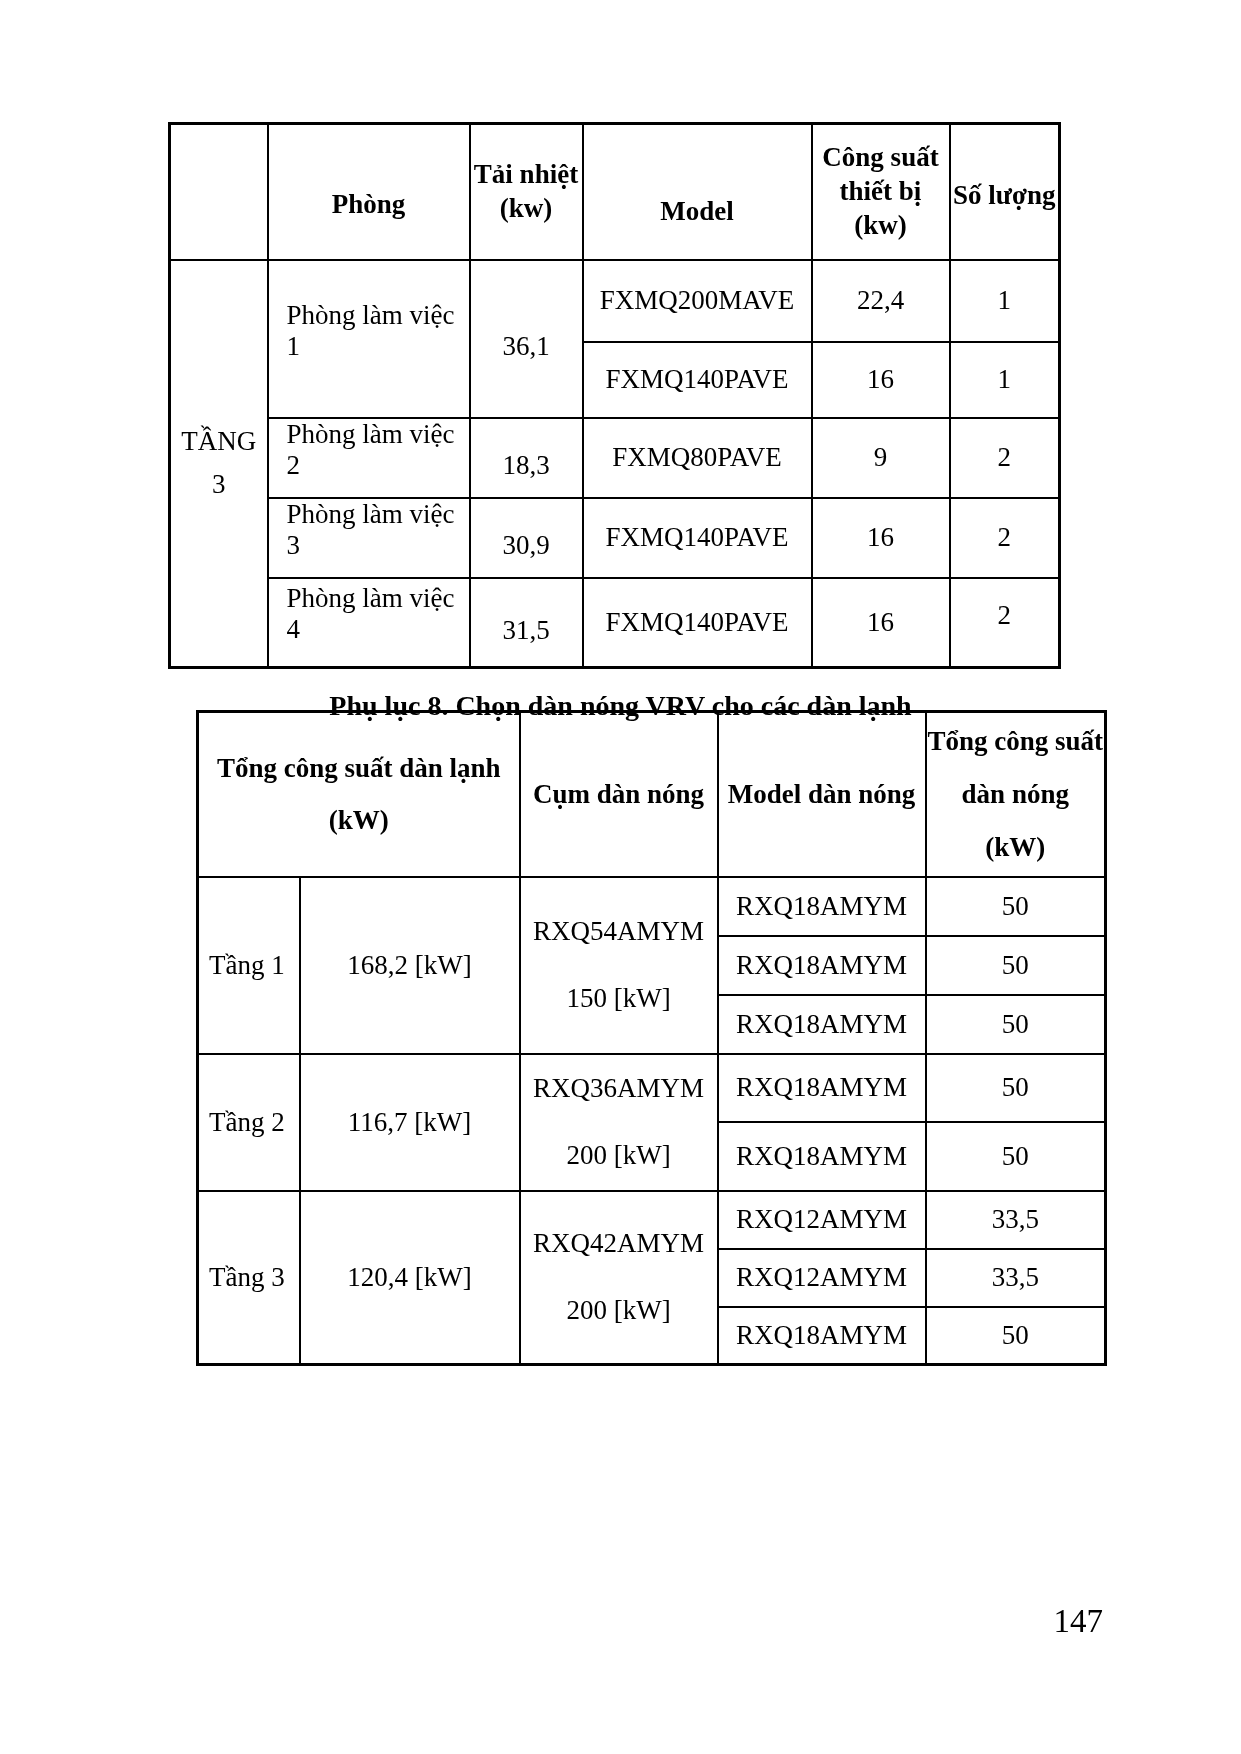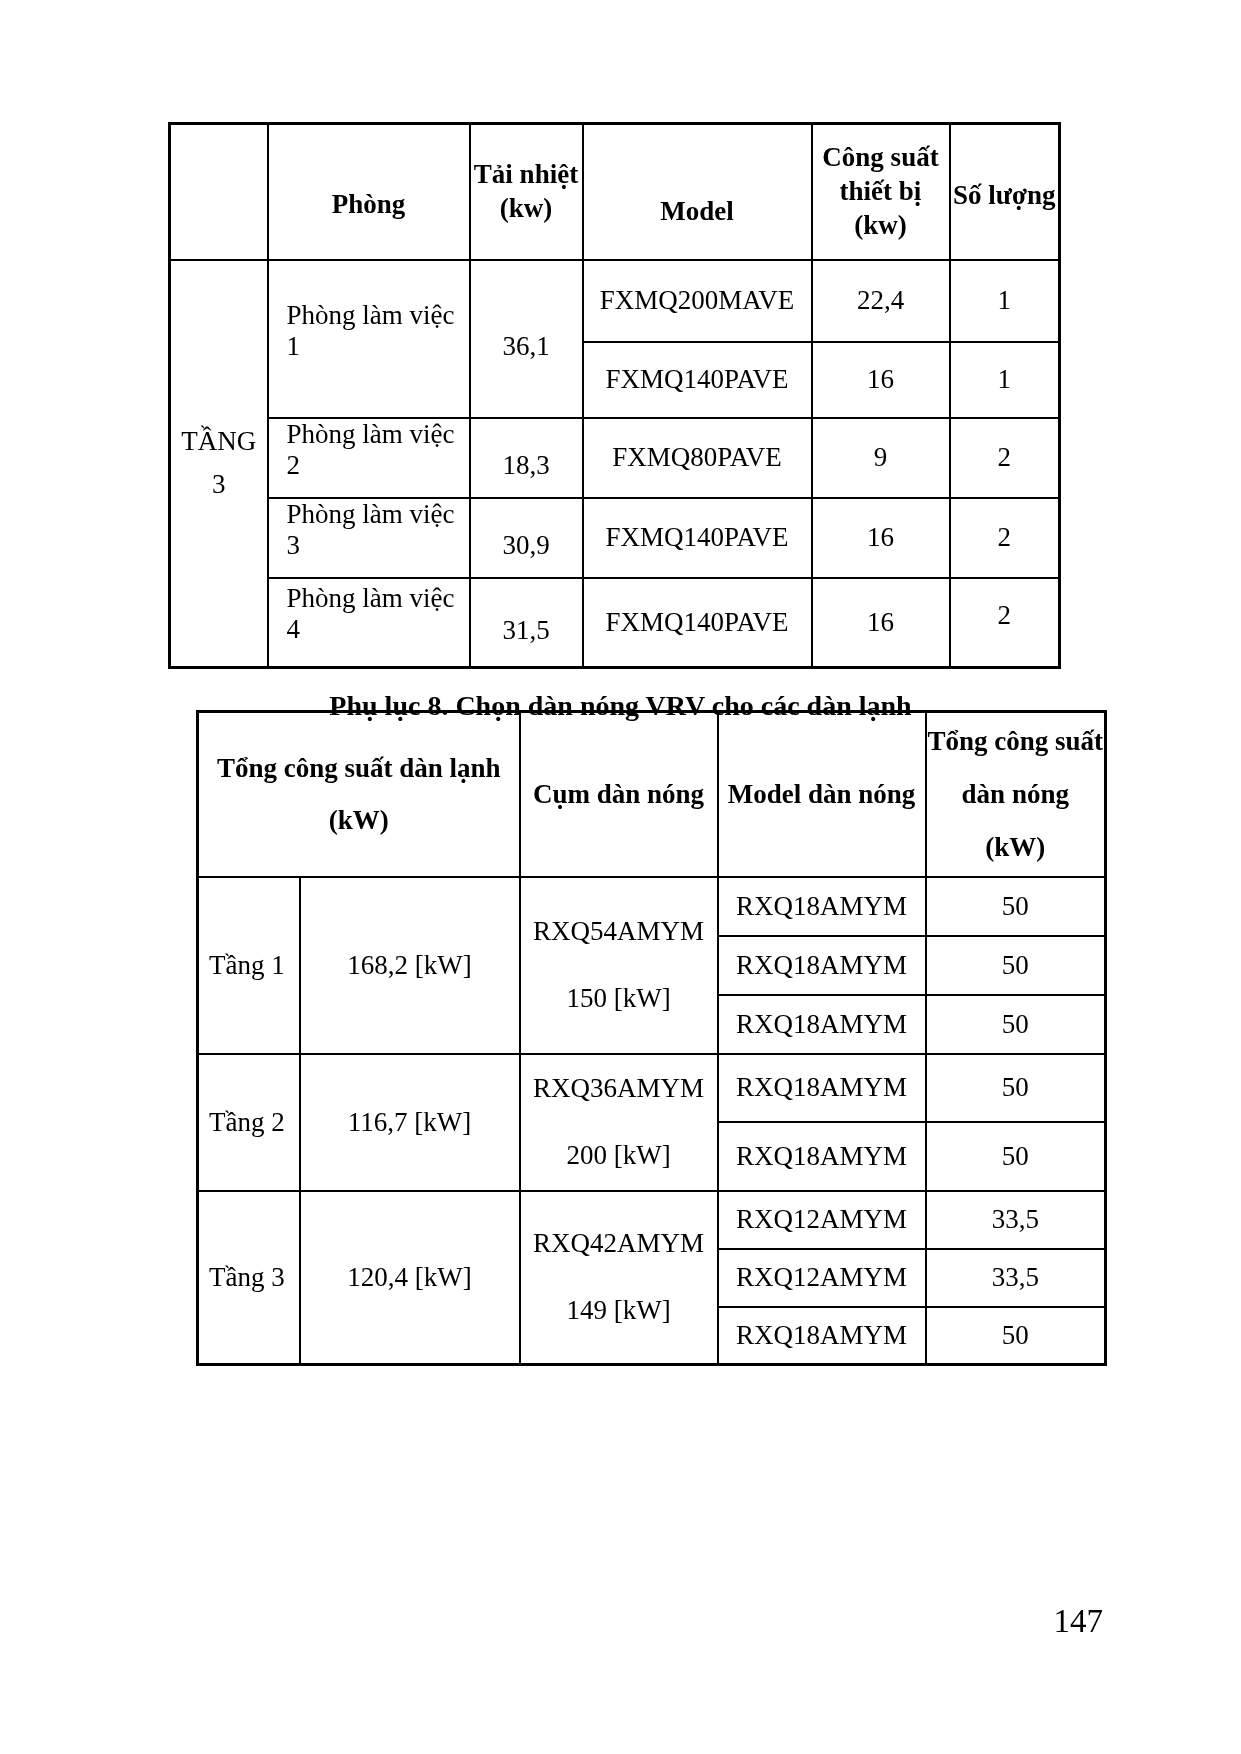--- a/index.html
+++ b/index.html
@@ -174,21 +174,21 @@
       <td>50</td>
     </tr>
     <tr class="rh2-2">
       <td>RXQ18AMYM</td>
       <td>50</td>
     </tr>
     <tr class="rh2-3">
       <td rowspan="3" class="cell-floor">Tầng 3</td>
       <td rowspan="3">120,4 [kW]</td>
       <td rowspan="3" class="cell-cluster">RXQ42AMYM
-149 [kW]</td>
+200 [kW]</td>
       <td>RXQ12AMYM</td>
       <td>33,5</td>
     </tr>
     <tr class="rh2-3">
       <td>RXQ12AMYM</td>
       <td>33,5</td>
     </tr>
     <tr class="rh2-3">
       <td>RXQ18AMYM</td>
       <td>50</td>

